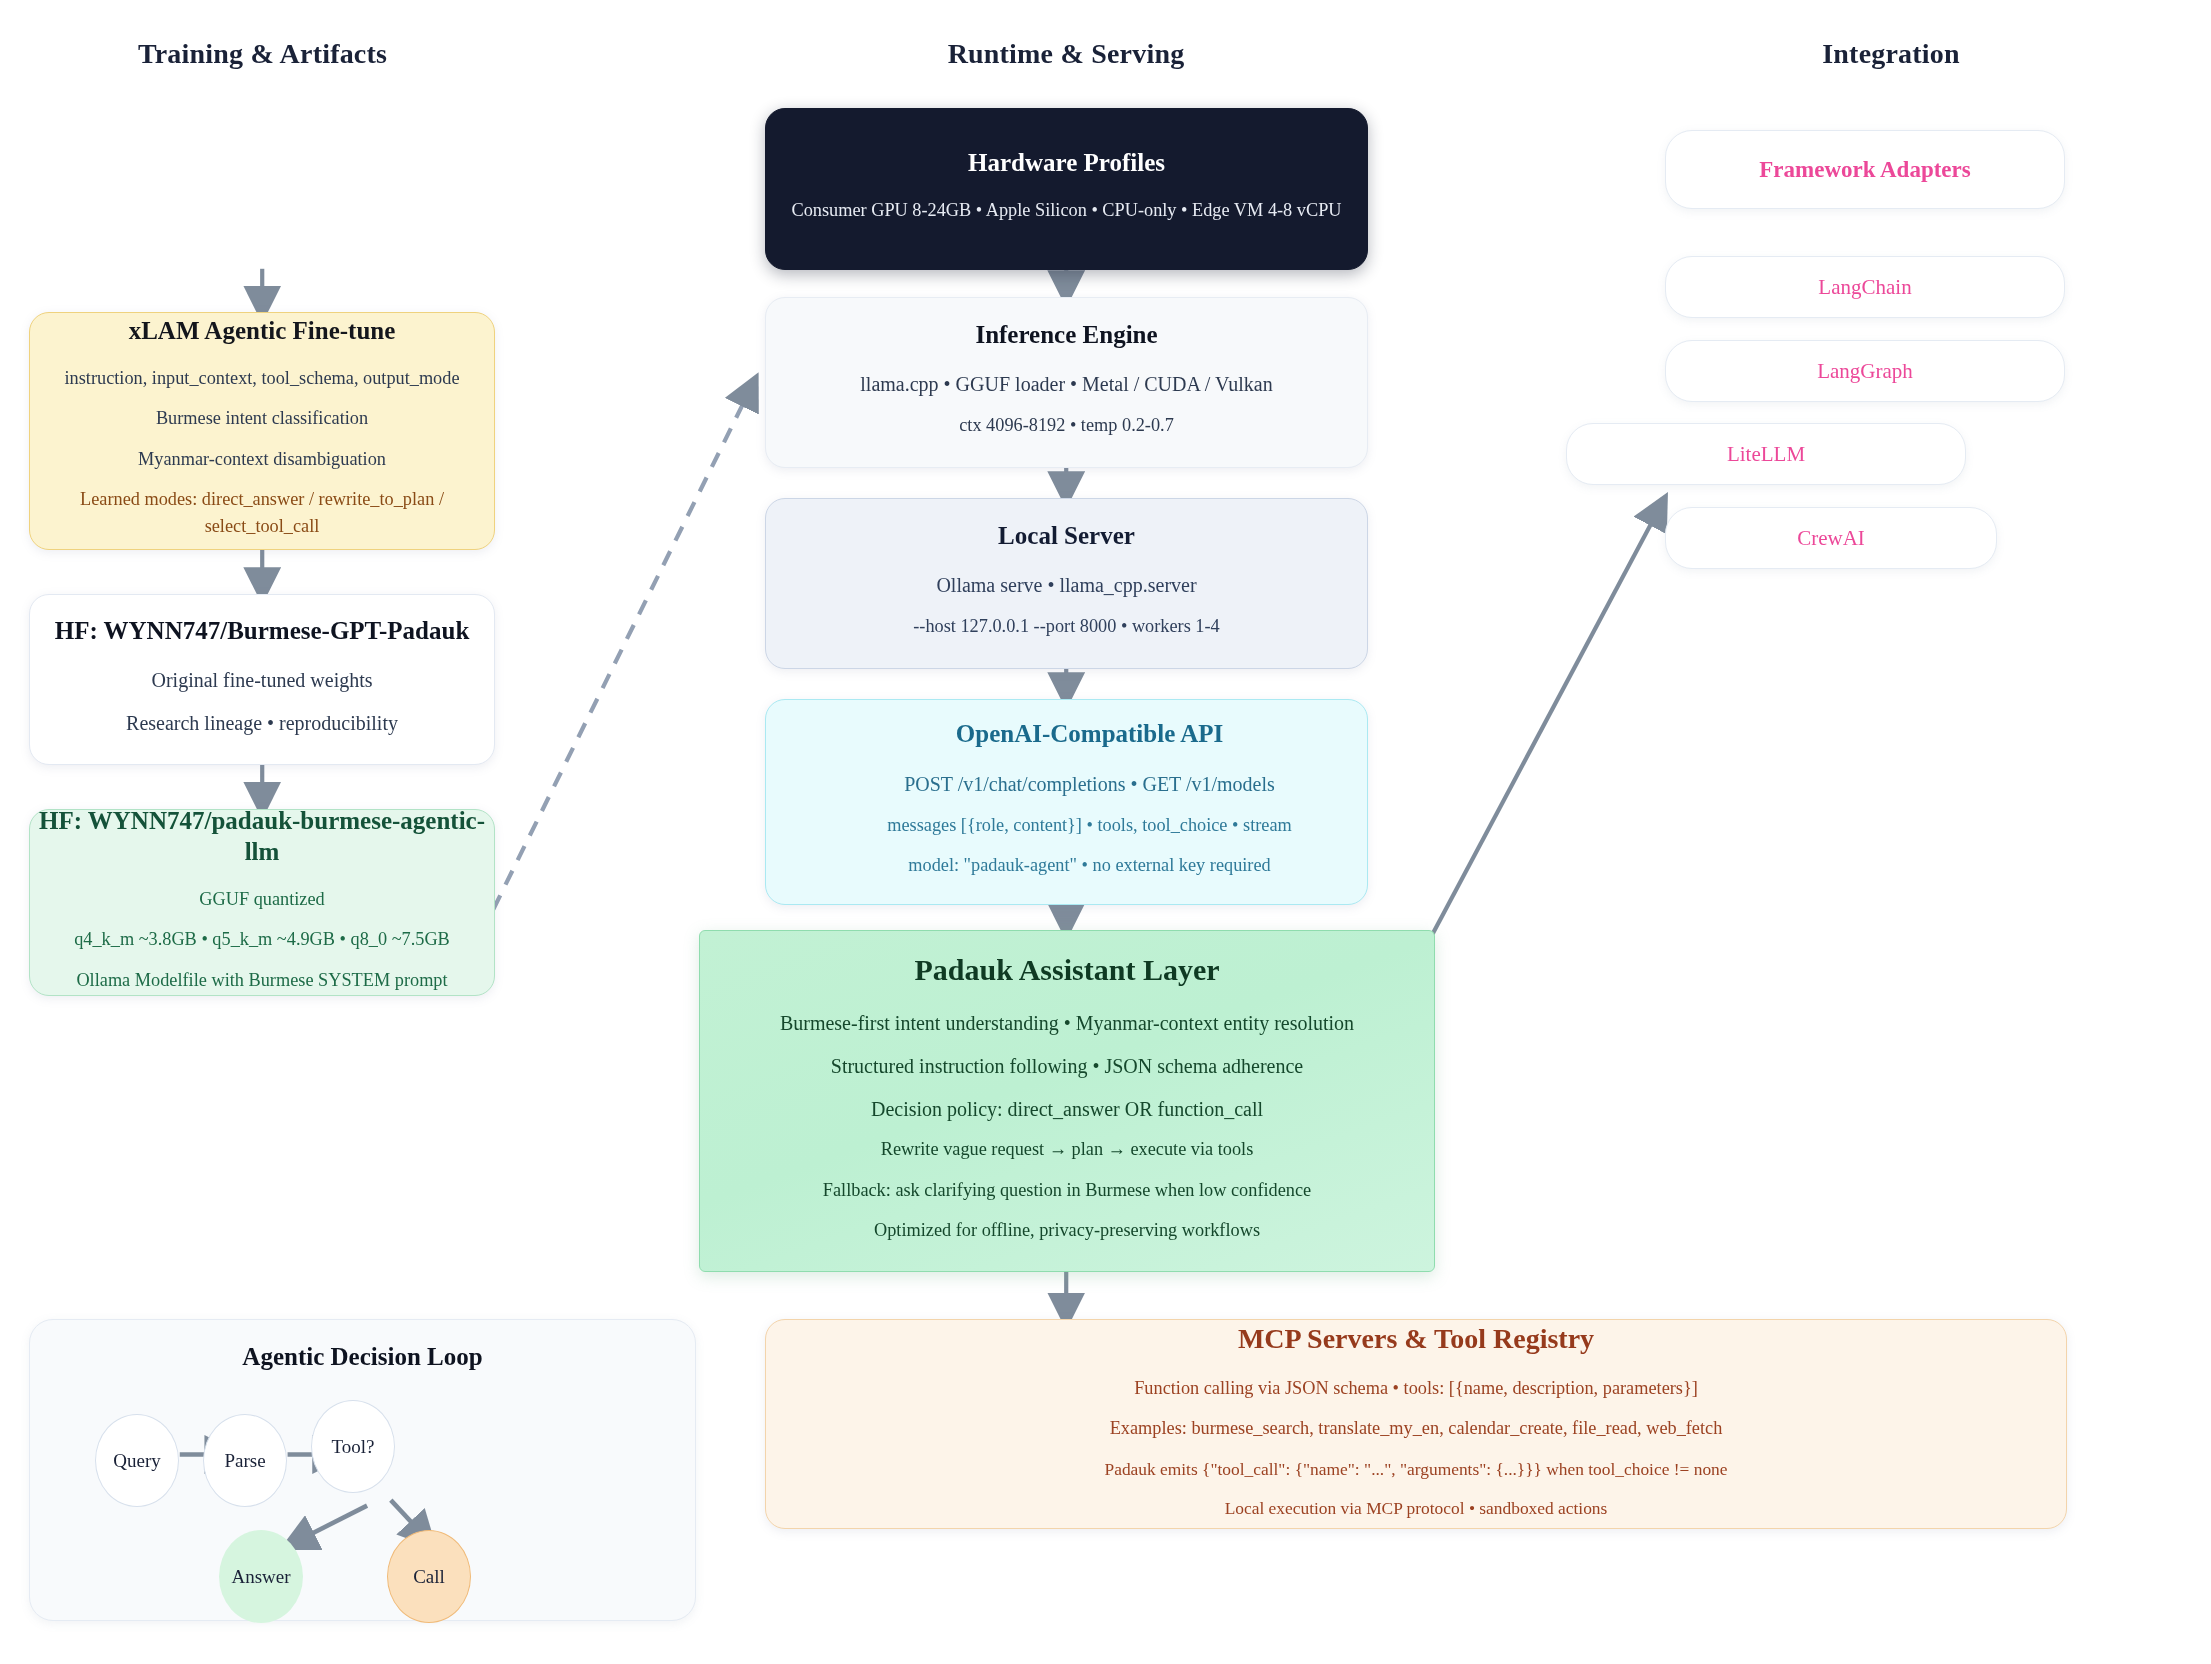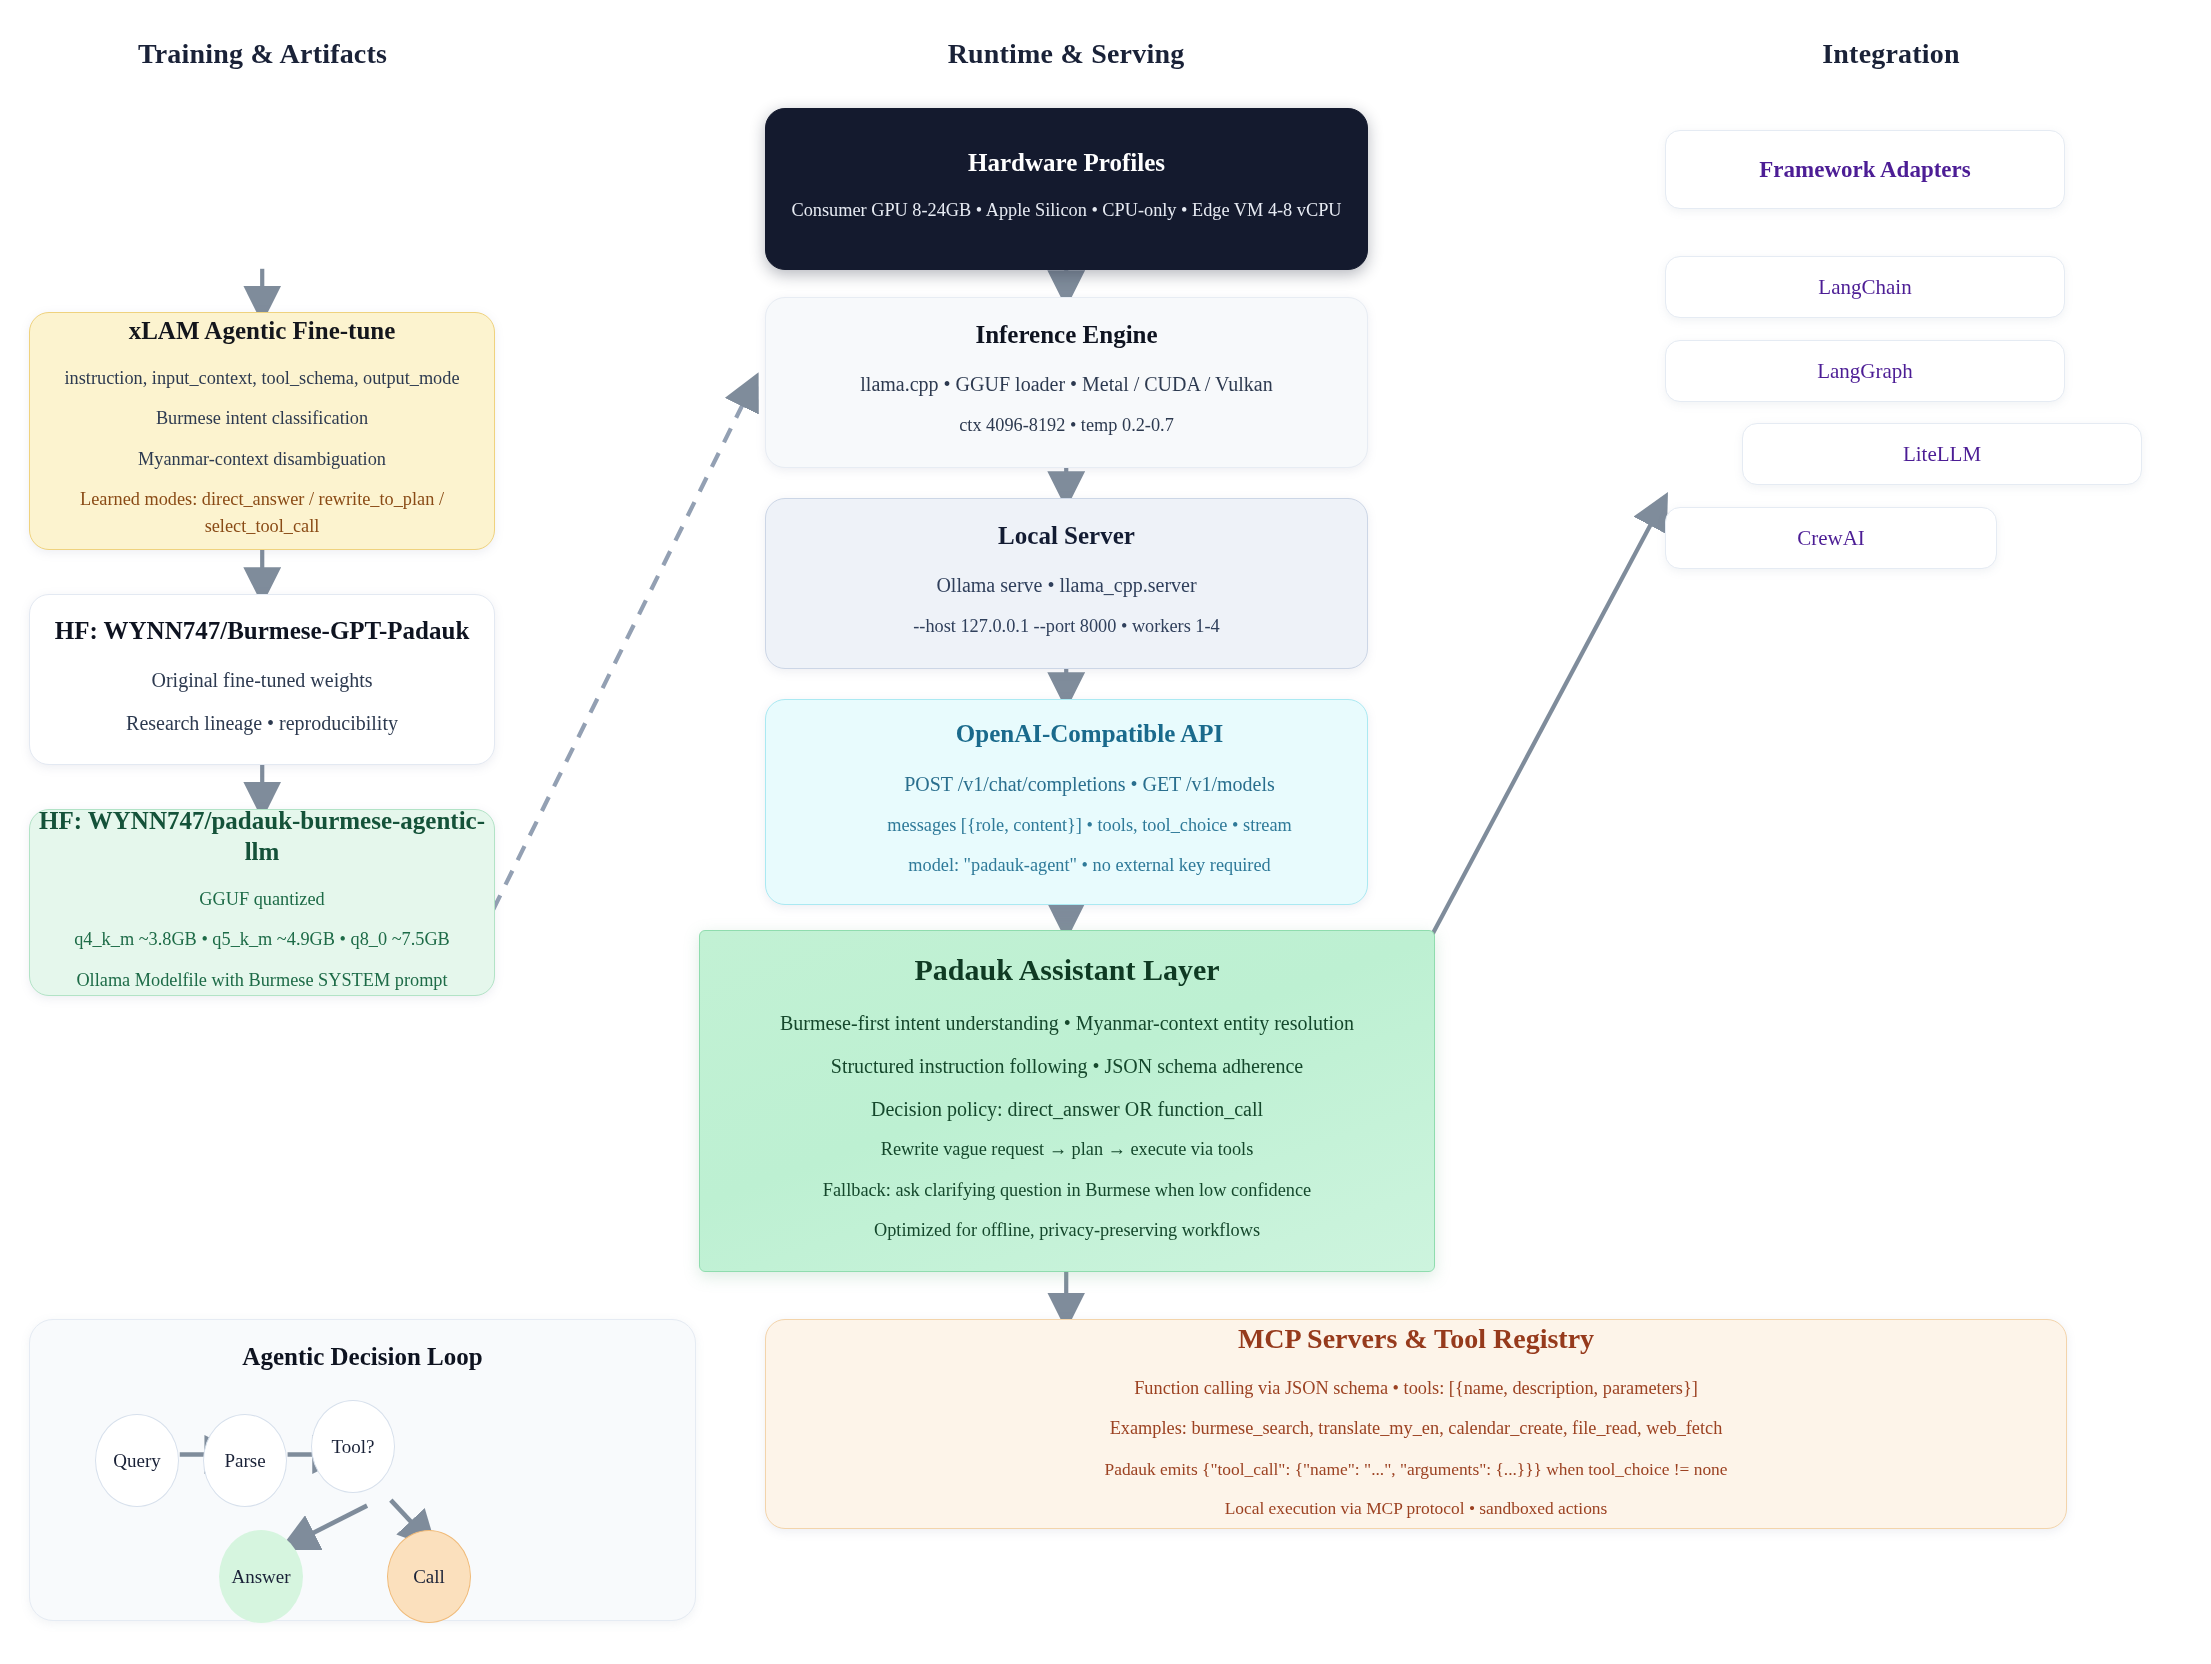--- a/index.html
+++ b/index.html
@@ -98,24 +98,24 @@
   .n-peach{background:#fdf4e9;border:1.6px solid #f3d4ab;}
   .n-peach .ttl{color:#963a1c;font-size:28px;}
   .n-peach .ln{color:#9c4222;}
 
   .n-panel{background:#f8fafc;border:1.5px solid #e5ebf3;border-radius:24px;}
 
   .chip{
     position:absolute;
     background:#ffffff;
     border:1.5px solid #e5ebf3;
-    border-radius:15px;
+    border-radius:27px;
     box-sizing:border-box;
     display:flex;align-items:center;justify-content:center;
-    font-size:21px;color:#4c1d95;
+    font-size:21px;color:#ec4899;
     z-index:2;
     box-shadow:0 2.7px 8.2px rgba(120,135,160,0.10);
   }
   .chip.head{font-weight:bold;font-size:23px;}
 
   .loop-title{
     position:absolute;
     font-weight:bold;font-size:25px;color:#0e1320;
     text-align:center;z-index:3;
   }
@@ -232,21 +232,21 @@
 
   <div class="chip head" style="left:1665px;top:130px;width:400px;height:79px;">
     <span>Framework Adapters</span>
   </div>
   <div class="chip" style="left:1665px;top:256px;width:400px;height:62px;">
     <span>LangChain</span>
   </div>
   <div class="chip" style="left:1665px;top:340px;width:400px;height:62px;">
     <span>LangGraph</span>
   </div>
-  <div class="chip" style="left:1742px;top:423px;width:400px;height:62px;">
+  <div class="chip" style="left:1566px;top:423px;width:400px;height:62px;">
     <span>LiteLLM</span>
   </div>
   <div class="chip" style="left:1665px;top:507px;width:332px;height:62px;">
     <span>CrewAI</span>
   </div>
 
   <div class="node n-panel" style="left:29px;top:1319px;width:667px;height:302px;box-shadow:0 2.7px 9.1px rgba(120,135,160,0.10);"></div>
   <div class="loop-title" style="left:29px;top:1343px;width:667px;">Agentic Decision Loop</div>
 
   <svg style="position:absolute;left:29px;top:1319px;width:667px;height:302px;z-index:2;" viewBox="0 0 730 330">

